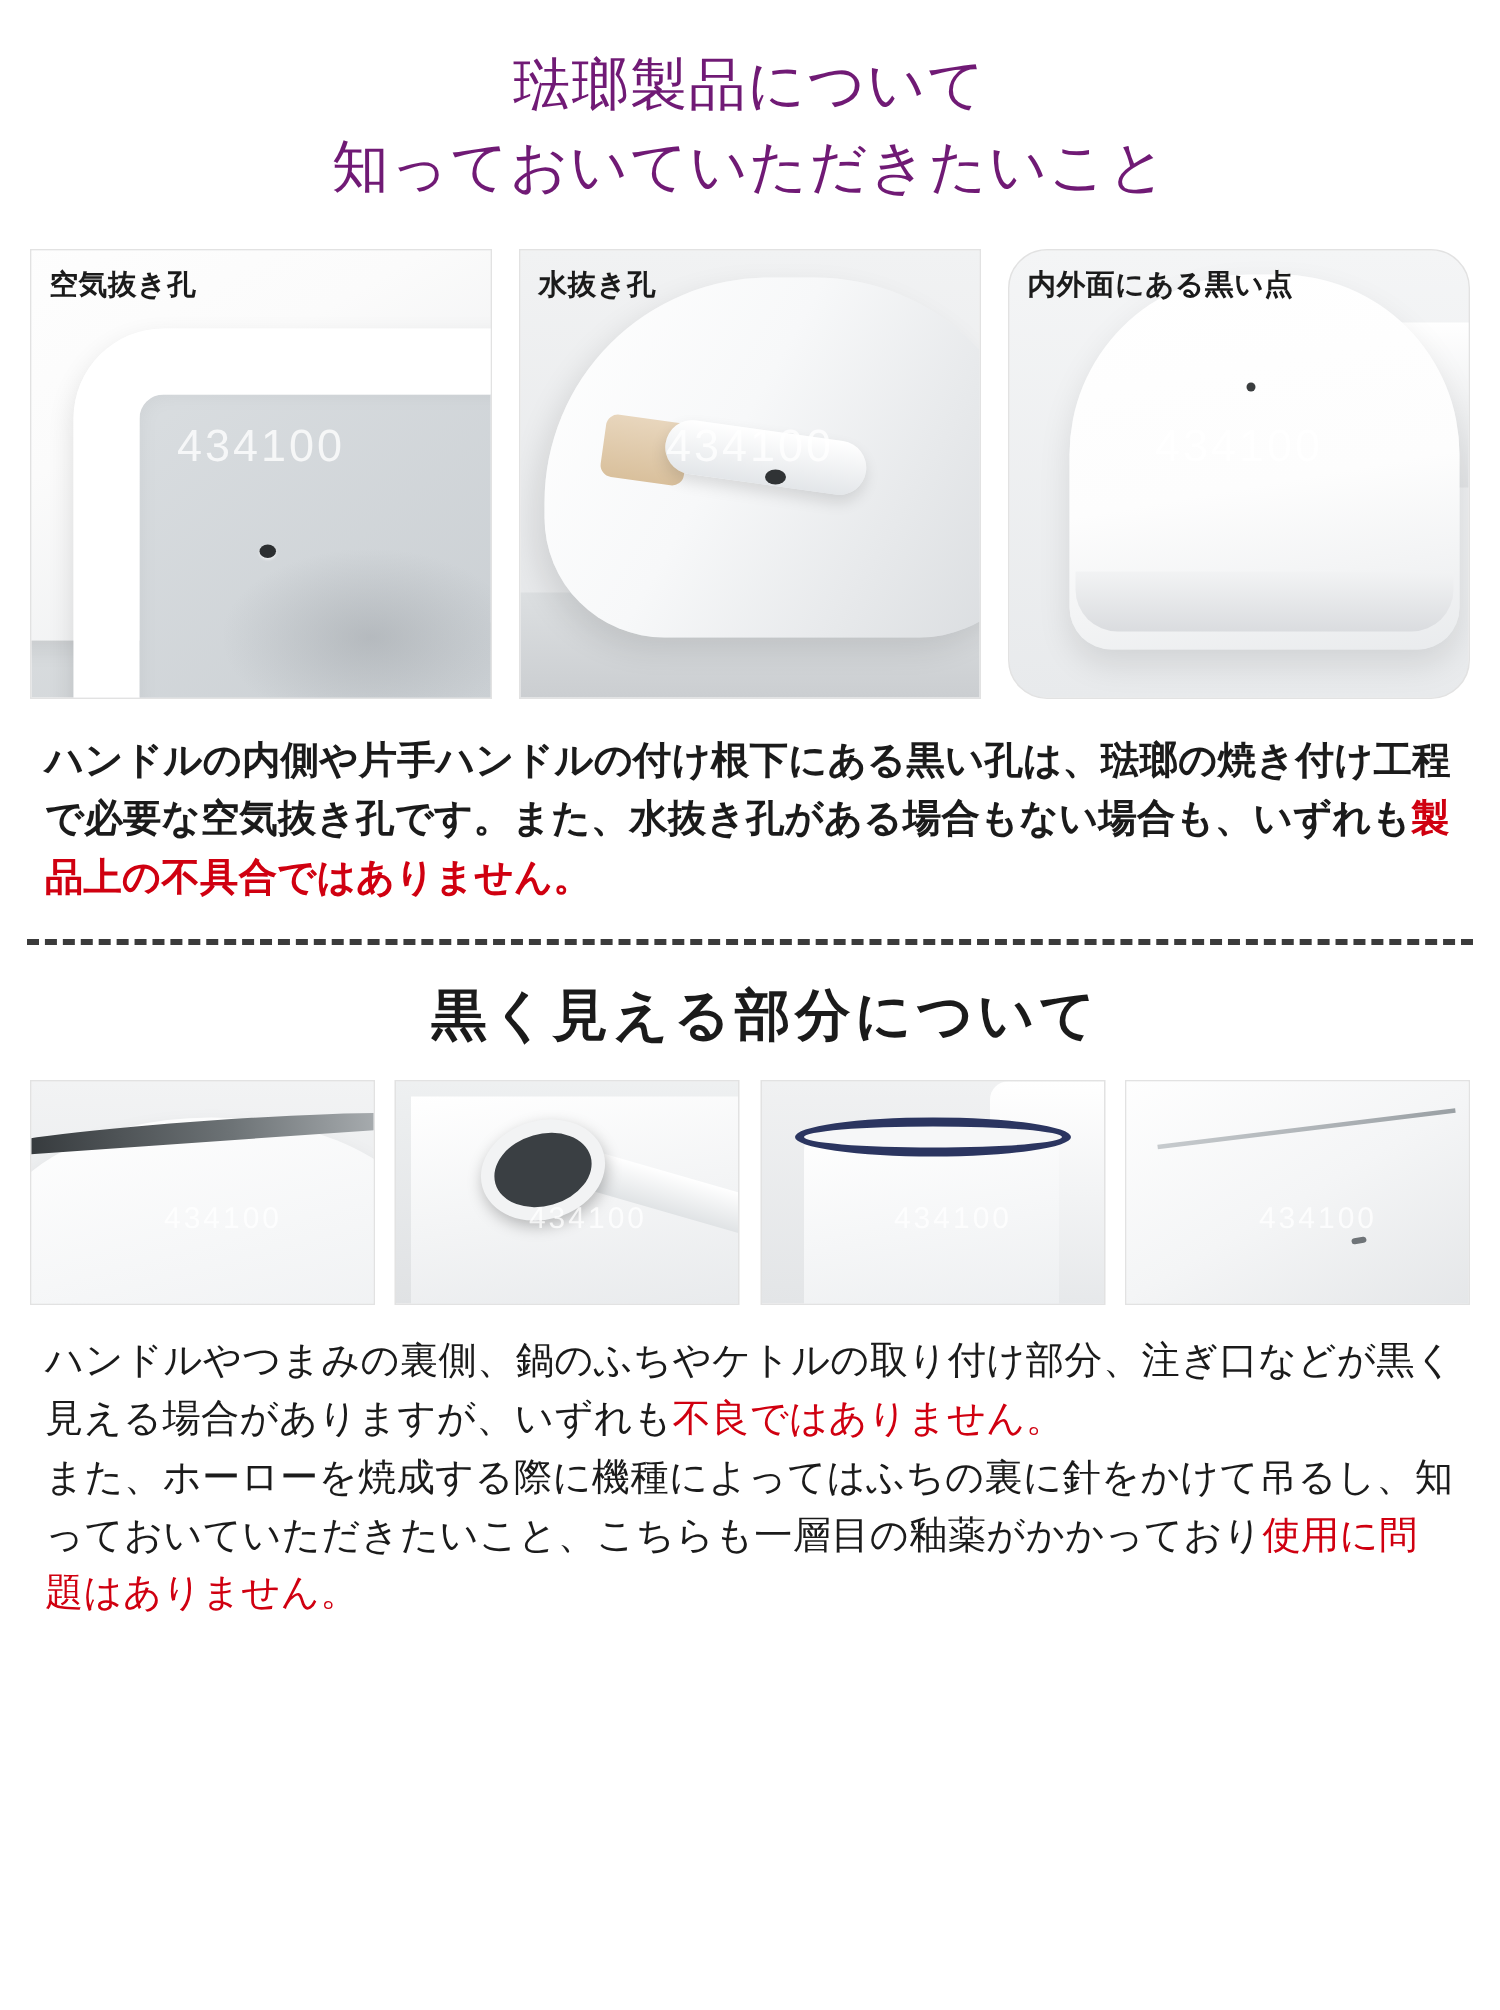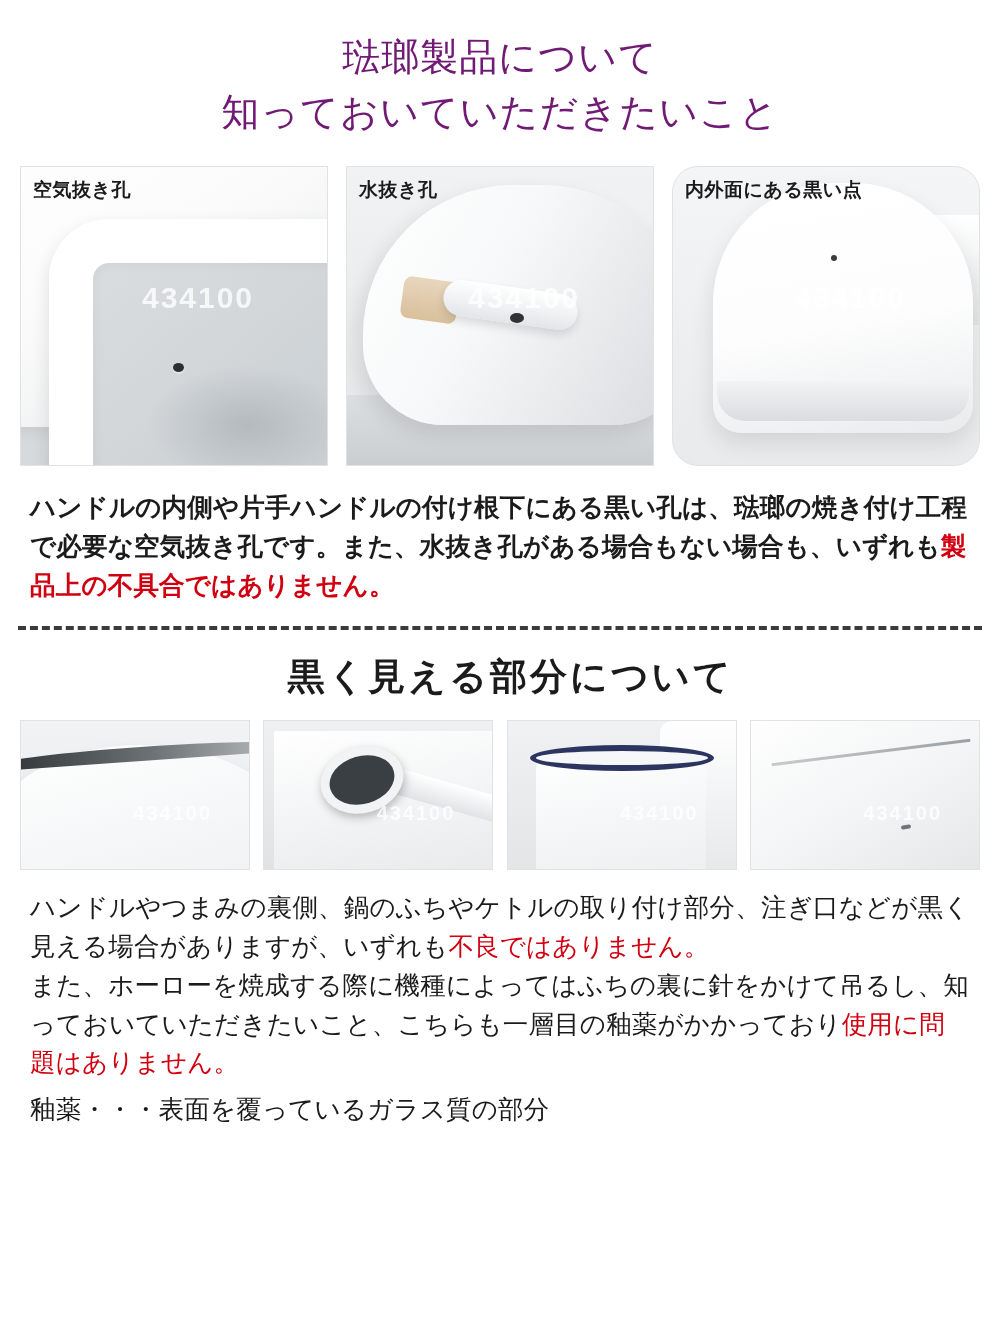--- a/index.html
+++ b/index.html
@@ -83,26 +83,25 @@
     z-index: 6;
     letter-spacing: 0.5px;
     white-space: nowrap;
   }
   .photo .wm {
     position: absolute;
     top: 44%;
     left: 50%;
     transform: translate(-50%, -50%);
     font-size: 30px;
-    font-weight: bold;
+    font-weight: normal;
     color: rgba(255,255,255,0.78);
     letter-spacing: 2px;
     z-index: 5;
     pointer-events: none;
-    margin-left: 24px;
   }
   .photo-row.bottom .photo .wm {
     font-size: 20px;
     top: 62%;
     left: 56%;
   }
 
   
   .ph1 {
     background: linear-gradient(160deg,#e9ebec 0%,#dfe2e4 35%,#cfd3d6 100%);
@@ -436,15 +435,14 @@
 
   <div class="body-text second">
     <p>
       <span>ハンドルやつまみの裏側、鍋のふちやケトルの取り付け部分、注ぎ口などが黒く見える場合がありますが、いずれも</span><span class="red">不良ではありません。</span>
     </p>
     <p>
       <span>また、ホーローを焼成する際に機種によってはふちの裏に針をかけて吊るし、知っておいていただきたいこと、こちらも一層目の釉薬がかかっており</span><span class="red">使用に問題はありません。</span>
     </p>
   </div>
 
-  <div class="footnote">釉薬・・・表面を覆っているガラス質の部分</div>
 
 </div>
 
 </body></html>

